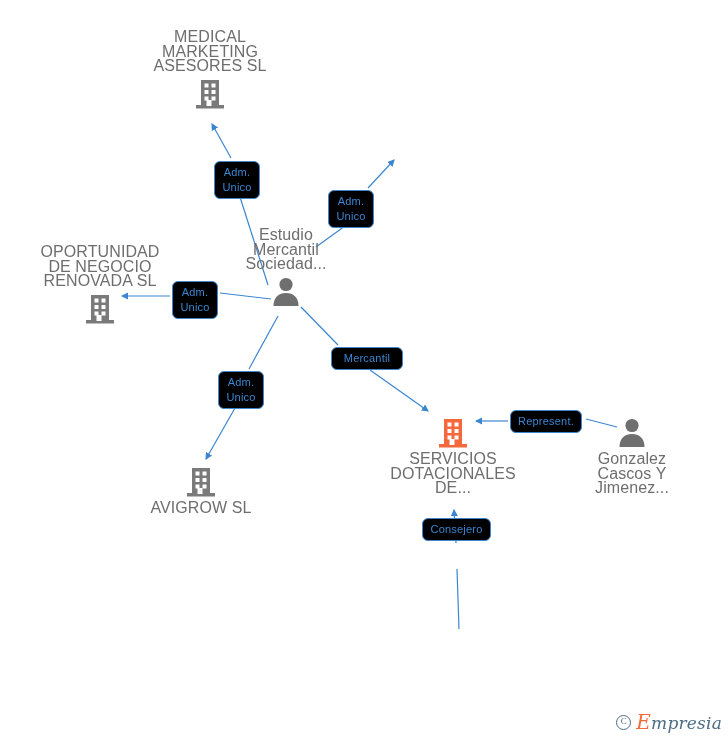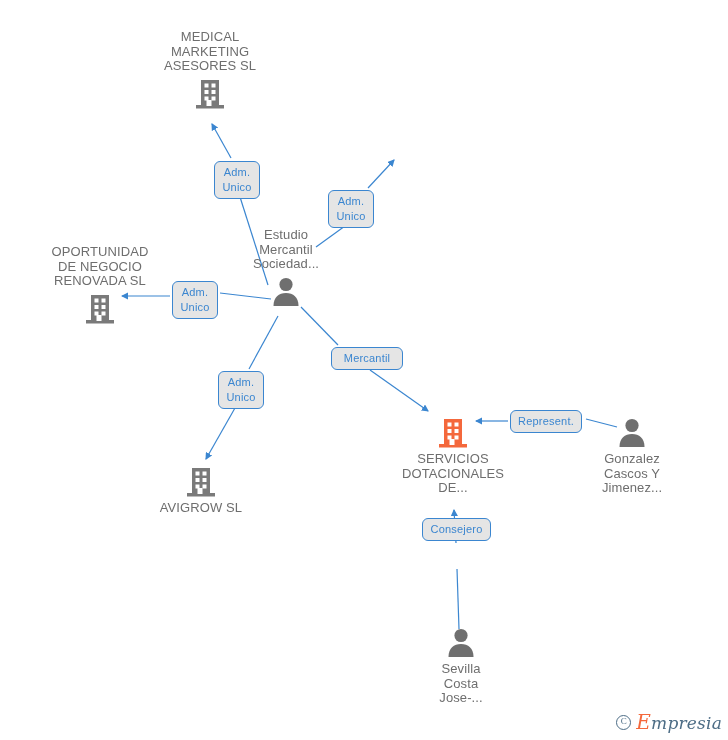--- a/index.html
+++ b/index.html
@@ -30,21 +30,21 @@
 
   
   .node {
     position: absolute;
     width: 160px;
     margin-left: -80px;
     text-align: center;
     z-index: 3;
   }
   .node .caption {
-    font-size: 13px;
+    font-size: 16px;
     line-height: 14.5px;
     color: #6e6e6e;
     letter-spacing: .1px;
     white-space: pre-line;
   }
   .node .glyph {
     display: block;
     margin: 0 auto;
     width: 30px;
     height: 32px;
@@ -52,21 +52,21 @@
   .node.below .glyph { margin-bottom: 3px; }
   .node.above .caption { margin-bottom: 4px; }
 
   
   .rel {
     position: absolute;
     z-index: 5;
     box-sizing: border-box;
     border: 1px solid #3b86d0;
     border-radius: 6px;
-    background: #e5e5e5;
+    background: #000000;
     color: #3b86d0;
     font-size: 11px;
     line-height: 15px;
     text-align: center;
     padding: 3px 7px;
     letter-spacing: .2px;
     white-space: pre-line;
   }
 
   
@@ -230,29 +230,20 @@
   <div class="node below" style="left:632px; top:417px;">
     <svg class="glyph" viewBox="0 0 30 32" xmlns="http://www.w3.org/2000/svg">
       <circle cx="15" cy="8.5" r="6.6" fill="#6f6f6f"></circle>
       <path d="M 2.5 30 C 2.5 21 7.8 17 15 17 C 22.2 17 27.5 21 27.5 30 Z" fill="#6f6f6f"></path>
     </svg>
     <div class="caption">Gonzalez
 Cascos Y
 Jimenez...</div>
   </div>
 
-  <div class="node below" style="left:461px; top:627px;">
-    <svg class="glyph" viewBox="0 0 30 32" xmlns="http://www.w3.org/2000/svg">
-      <circle cx="15" cy="8.5" r="6.6" fill="#6f6f6f"></circle>
-      <path d="M 2.5 30 C 2.5 21 7.8 17 15 17 C 22.2 17 27.5 21 27.5 30 Z" fill="#6f6f6f"></path>
-    </svg>
-    <div class="caption">Sevilla
-Costa
-Jose-...</div>
-  </div>
 
   <div class="rel" style="left:214px; top:161px; width:46px;">Adm.
 Unico</div>
 
   <div class="rel" style="left:328px; top:190px; width:46px;">Adm.
 Unico</div>
 
   <div class="rel" style="left:172px; top:281px; width:46px;">Adm.
 Unico</div>
 

